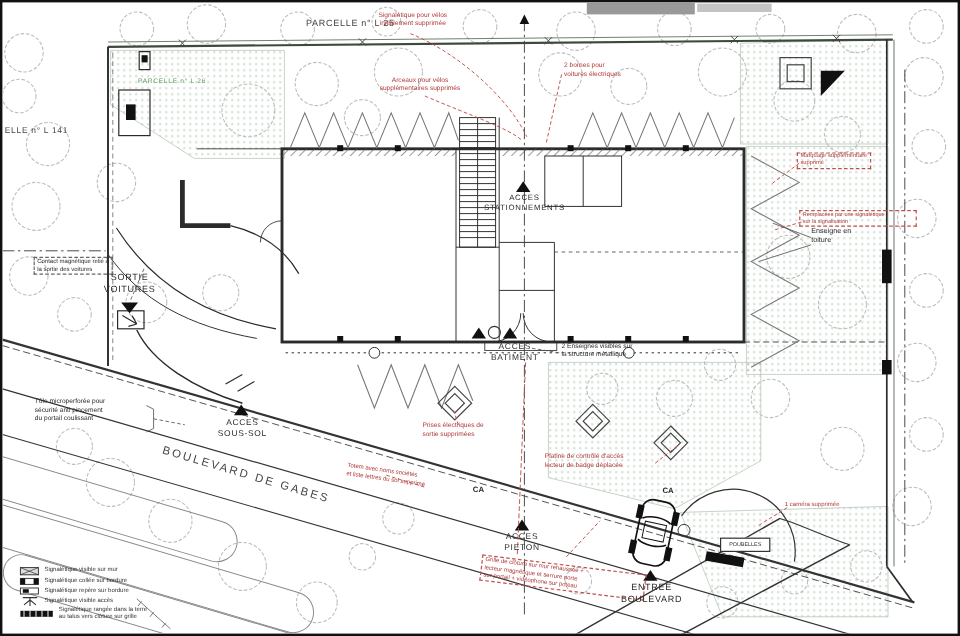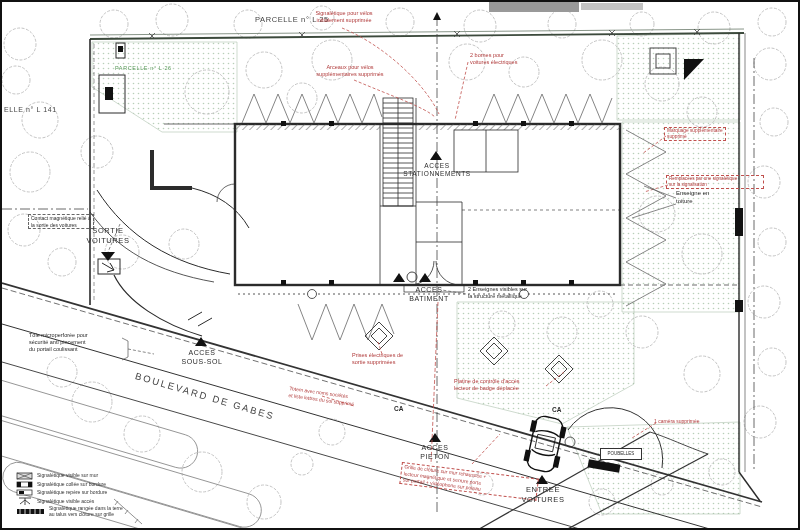--- a/index.html
+++ b/index.html
@@ -316,21 +316,21 @@
 VOITURES</div>
 <div class="lbl caps ctr" style="left:396px;top:160px;width:78px;font-size:6.5px;">ACCES
 STATIONNEMENTS</div>
 <div class="lbl caps ctr" style="left:398px;top:283px;width:58px;font-size:7px;">ACCES
 BATIMENT</div>
 <div class="lbl caps ctr" style="left:172px;top:346px;width:56px;font-size:7px;">ACCES
 SOUS-SOL</div>
 <div class="lbl caps ctr" style="left:408px;top:441px;width:50px;font-size:7px;">ACCES
 PIETON</div>
 <div class="lbl caps ctr" style="left:510px;top:483px;width:62px;font-size:7.5px;">ENTREE
-VOITURES</div>
+BOULEVARD</div>
 <div class="lbl caps" style="left:135px;top:368px;font-size:9.5px;letter-spacing:2px;color:#444;transform:rotate(16.5deg);transform-origin:left top;">BOULEVARD DE GABES</div>
 <div class="lbl ctr" style="left:598px;top:446px;width:40px;height:10px;border:1px solid #333;font-size:4.5px;line-height:10px;background:#fff;">POUBELLES</div>
 <div class="lbl" style="left:392px;top:403px;font-size:6.5px;font-weight:bold;">CA</div>
 <div class="lbl" style="left:550px;top:404px;font-size:6.5px;font-weight:bold;">CA</div>
 
 <div class="legend-row" style="left:14px;top:470px;">
   <svg class="leg-ic" width="18" height="8">
         <rect x="1" y="1" width="15" height="6" fill="#ddd" stroke="#333" stroke-width="0.8"></rect>
         <path d="M1,1 L16,7 M16,1 L1,7" stroke="#333" stroke-width="0.6"></path>
       </svg>

